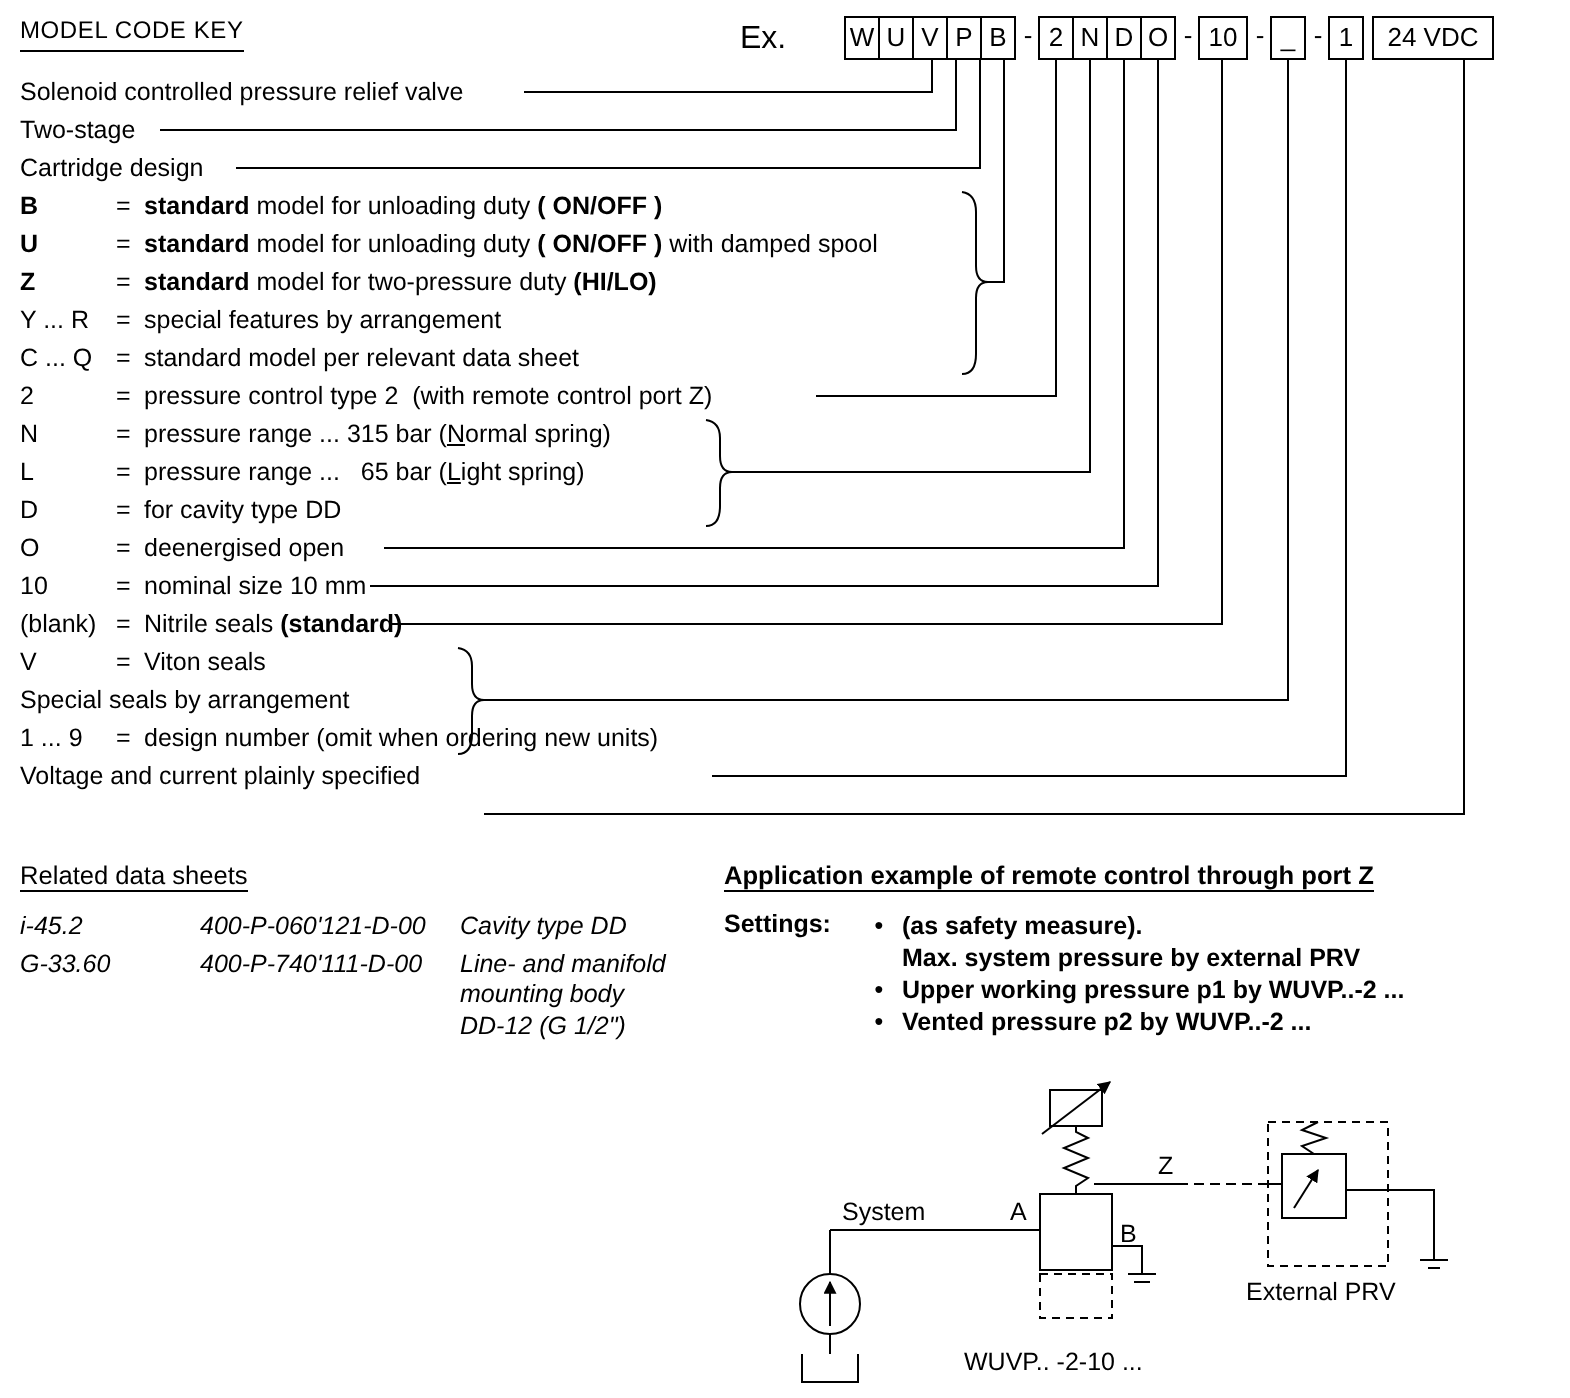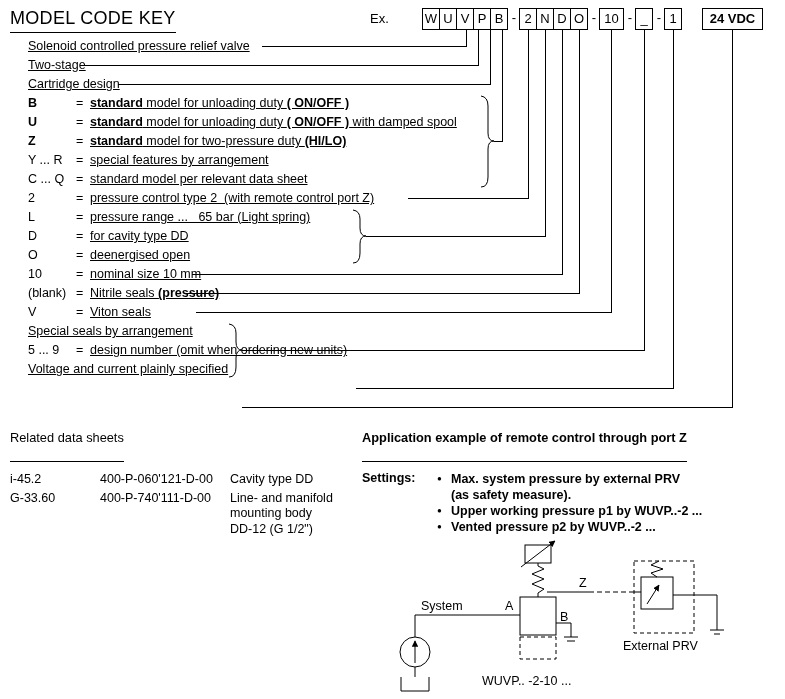--- a/index.html
+++ b/index.html
@@ -1,36 +1,36 @@
 <!DOCTYPE html>
 <html><head>
 <meta charset="utf-8">
 <style>
   html,body{margin:0;padding:0;background:#fff;}
   .page{position:relative;width:785px;height:699px;background:#fff;color:#000;
         font-family:"Liberation Sans",sans-serif;overflow:hidden;}
-  .mck-title{position:absolute;left:10px;top:8px;font-size:18px;letter-spacing:.3px;
+  .mck-title{position:absolute;left:10px;top:8px;font-size:12px;letter-spacing:.3px;
              display:inline-block;border-bottom:1px solid #000;padding-bottom:3px;}
-  .mck-ex{position:absolute;left:370px;top:11px;font-size:13px;}
+  .mck-ex{position:absolute;left:370px;top:11px;font-size:16px;}
   .code-row{position:absolute;left:422px;top:8px;display:flex;align-items:flex-start;}
   .cbox{box-sizing:border-box;height:22px;border:1px solid #000;background:#fff;
         text-align:center;font-size:13px;line-height:20px;margin-left:-1px;}
   .cbox.first{margin-left:0;}
   .csep{width:12px;height:22px;text-align:center;font-size:13px;line-height:20px;}
   .connectors{position:absolute;left:0;top:0;pointer-events:none;}
-  #rows{position:absolute;left:28px;top:37px;text-decoration:underline;}
+  #rows{position:absolute;left:10px;top:37px;}
   .ck-row{height:19px;line-height:19px;font-size:12.5px;white-space:pre;}
   .ck-key{display:inline-block;width:48px;}
   .ck-key.b{font-weight:bold;}
   .ck-eq{display:inline-block;width:14px;}
   .bold{font-weight:bold;}
   .ul{text-decoration:underline;}
-  .sec-heading{font-size:12.8px;display:inline-block;border-bottom:1px solid #000;padding-bottom:16px;}
+  .sec-heading{font-size:12.8px;display:inline-block;border-bottom:1px solid #000;padding-bottom:0;}
   .related{position:absolute;left:10px;top:430px;font-size:12.5px;}
-  .rel-table{margin-top:10px;}
+  .rel-table{margin-top:10px;font-style:italic;}
   .rel-row{display:flex;line-height:15.5px;margin-bottom:3px;}
   .rel-id{width:90px;}
   .rel-doc{width:130px;}
   .application{position:absolute;left:362px;top:430px;width:400px;font-size:12.5px;font-weight:bold;}
   .app-body{display:flex;margin-top:9px;justify-content:center;}
   .settings-label{width:75px;}
   .bullets{flex:1;}
   .bullet{display:flex;line-height:16px;}
   .dot{width:14px;font-size:8px;line-height:16px;}
   .schematic{position:absolute;left:383px;top:533px;}
@@ -53,21 +53,21 @@
       <div class="cbox" style="width: 18px;">2</div>
       <div class="cbox" style="width: 18px;">N</div>
       <div class="cbox" style="width: 18px;">D</div>
       <div class="cbox" style="width: 18px;">O</div>
       <div class="csep">-</div>
       <div class="cbox" style="width: 25px;">10</div>
       <div class="csep">-</div>
       <div class="cbox" style="width: 18px;">_</div>
       <div class="csep">-</div>
       <div class="cbox" style="width: 18px;">1</div>
-      <div class="cbox" style="width: 61px; margin-left: 20px; font-weight: bold;">24 VDC</div>
+      <div class="cbox" style="width: 61px; margin-left: 4px;">24 VDC</div>
     </div>
 
   <svg class="connectors" width="785" height="420" viewBox="0 0 785 420">
     <g stroke="#000" fill="none" stroke-width="1" shape-rendering="crispEdges">
       <path d="M 262,46 H 466 V 30"></path>
       <path d="M 80,65 H 478 V 30"></path>
       <path d="M 118,84 H 490 V 30"></path>
       <path d="M 494,141 H 502 V 30"></path>
       <path d="M 408,198 H 528 V 30"></path>
       <path d="M 366,236 H 545 V 30"></path>
@@ -88,28 +88,29 @@
   <div id="rows">
       <div class="ck-row"><span>Solenoid controlled pressure relief valve</span></div>
       <div class="ck-row"><span>Two-stage</span></div>
       <div class="ck-row"><span>Cartridge design</span></div>
       <div class="ck-row"><span class="ck-key b">B</span><span class="ck-eq">=</span><span class="bold">standard</span><span> model for unloading duty </span><span class="bold">( ON/OFF )</span></div>
       <div class="ck-row"><span class="ck-key b">U</span><span class="ck-eq">=</span><span class="bold">standard</span><span> model for unloading duty </span><span class="bold">( ON/OFF )</span><span> with damped spool</span></div>
       <div class="ck-row"><span class="ck-key b">Z</span><span class="ck-eq">=</span><span class="bold">standard</span><span> model for two-pressure duty </span><span class="bold">(HI/LO)</span></div>
       <div class="ck-row"><span class="ck-key">Y ... R</span><span class="ck-eq">=</span><span>special features by arrangement</span></div>
       <div class="ck-row"><span class="ck-key">C ... Q</span><span class="ck-eq">=</span><span>standard model per relevant data sheet</span></div>
       <div class="ck-row"><span class="ck-key">2</span><span class="ck-eq">=</span><span>pressure control type 2  (with remote control port Z)</span></div>
+      <div class="ck-row"><span class="ck-key">N</span><span class="ck-eq">=</span><span>pressure range ... 315 bar (</span><span class="ul">N</span><span>ormal spring)</span></div>
       <div class="ck-row"><span class="ck-key">L</span><span class="ck-eq">=</span><span>pressure range ...   65 bar (</span><span class="ul">L</span><span>ight spring)</span></div>
       <div class="ck-row"><span class="ck-key">D</span><span class="ck-eq">=</span><span>for cavity type DD</span></div>
       <div class="ck-row"><span class="ck-key">O</span><span class="ck-eq">=</span><span>deenergised open</span></div>
       <div class="ck-row"><span class="ck-key">10</span><span class="ck-eq">=</span><span>nominal size 10 mm</span></div>
-      <div class="ck-row"><span class="ck-key">(blank)</span><span class="ck-eq">=</span><span>Nitrile seals </span><span class="bold">(pressure)</span></div>
+      <div class="ck-row"><span class="ck-key">(blank)</span><span class="ck-eq">=</span><span>Nitrile seals </span><span class="bold">(standard)</span></div>
       <div class="ck-row"><span class="ck-key">V</span><span class="ck-eq">=</span><span>Viton seals</span></div>
       <div class="ck-row"><span>Special seals by arrangement</span></div>
-      <div class="ck-row"><span class="ck-key">5 ... 9</span><span class="ck-eq">=</span><span>design number (omit when ordering new units)</span></div>
+      <div class="ck-row"><span class="ck-key">1 ... 9</span><span class="ck-eq">=</span><span>design number (omit when ordering new units)</span></div>
       <div class="ck-row"><span>Voltage and current plainly specified</span></div>
     </div>
 
   <div class="related">
     <div class="sec-heading">Related data sheets</div>
     <div class="rel-table" id="rel-table">
         <div class="rel-row">
           <div class="rel-id">i-45.2</div>
           <div class="rel-doc">400-P-060'121-D-00</div>
           <div class="rel-desc">
@@ -129,22 +130,22 @@
   </div>
 
   <div class="application">
     <div class="sec-heading">Application example of remote control through port Z</div>
     <div class="app-body">
       <div class="settings-label">Settings:</div>
       <div class="bullets" id="bullets">
           <div class="bullet">
             <div class="dot">●</div>
             <div>
+              <div>(as safety measure).</div>
               <div>Max. system pressure by external PRV</div>
-              <div>(as safety measure).</div>
             </div>
           </div>
           <div class="bullet">
             <div class="dot">●</div>
             <div>
               <div>Upper working pressure p1 by WUVP..-2 ...</div>
             </div>
           </div>
           <div class="bullet">
             <div class="dot">●</div>

